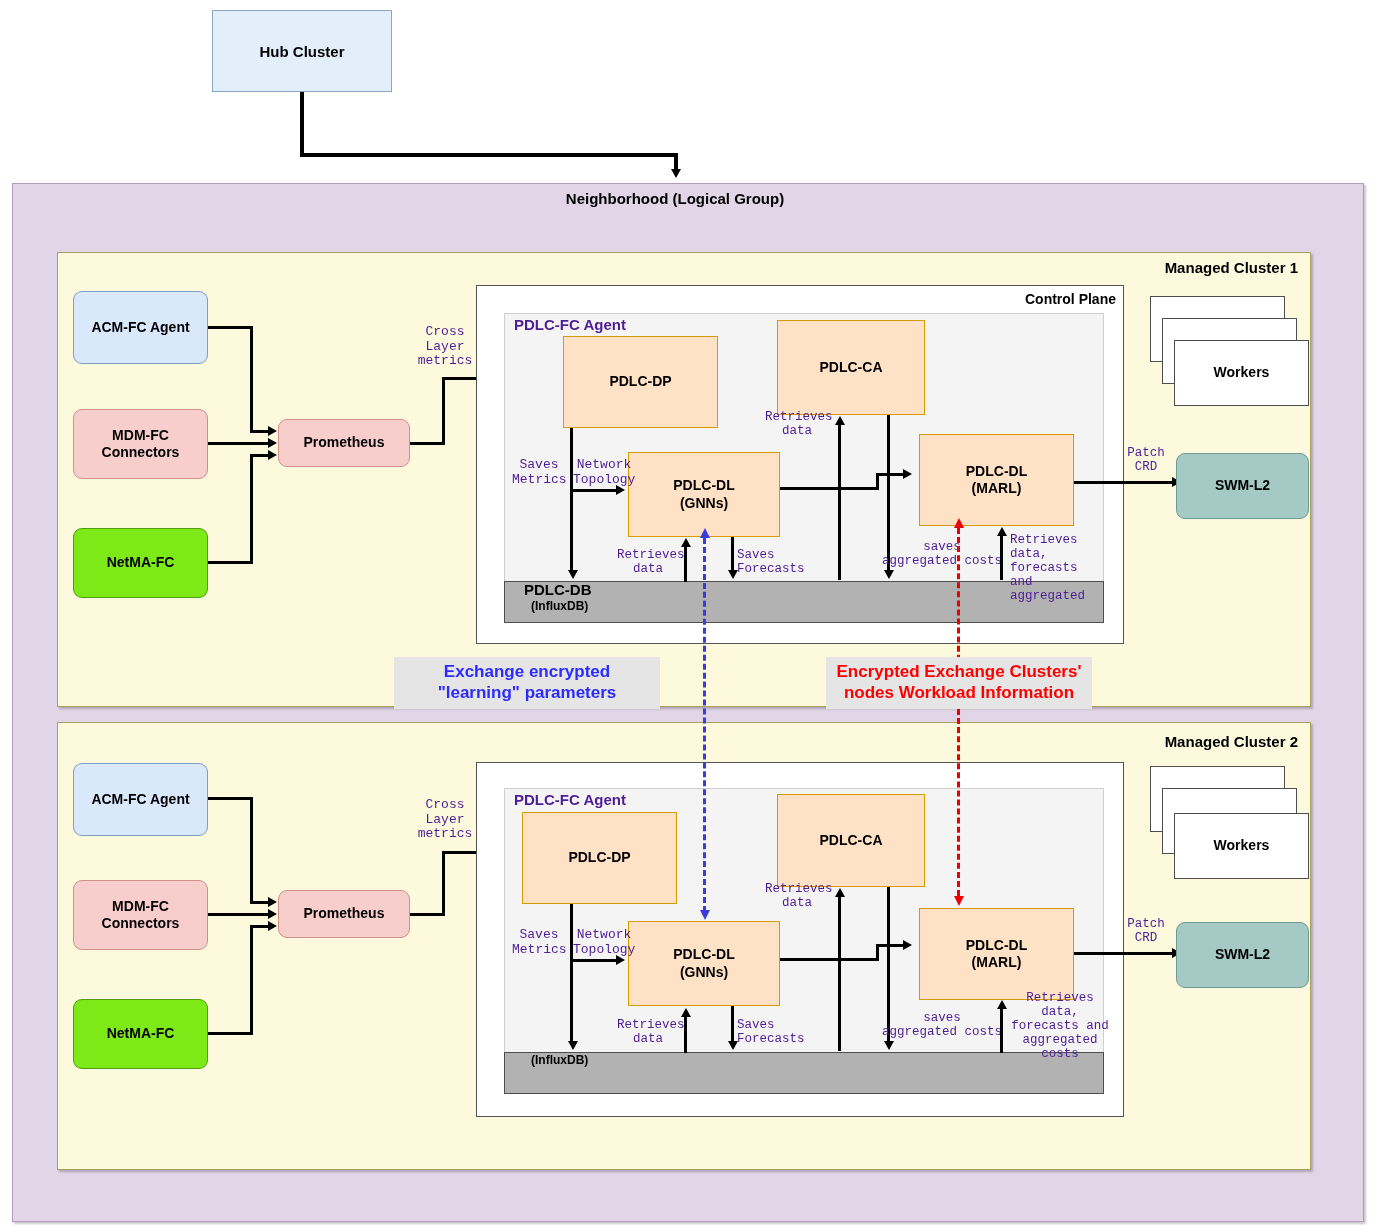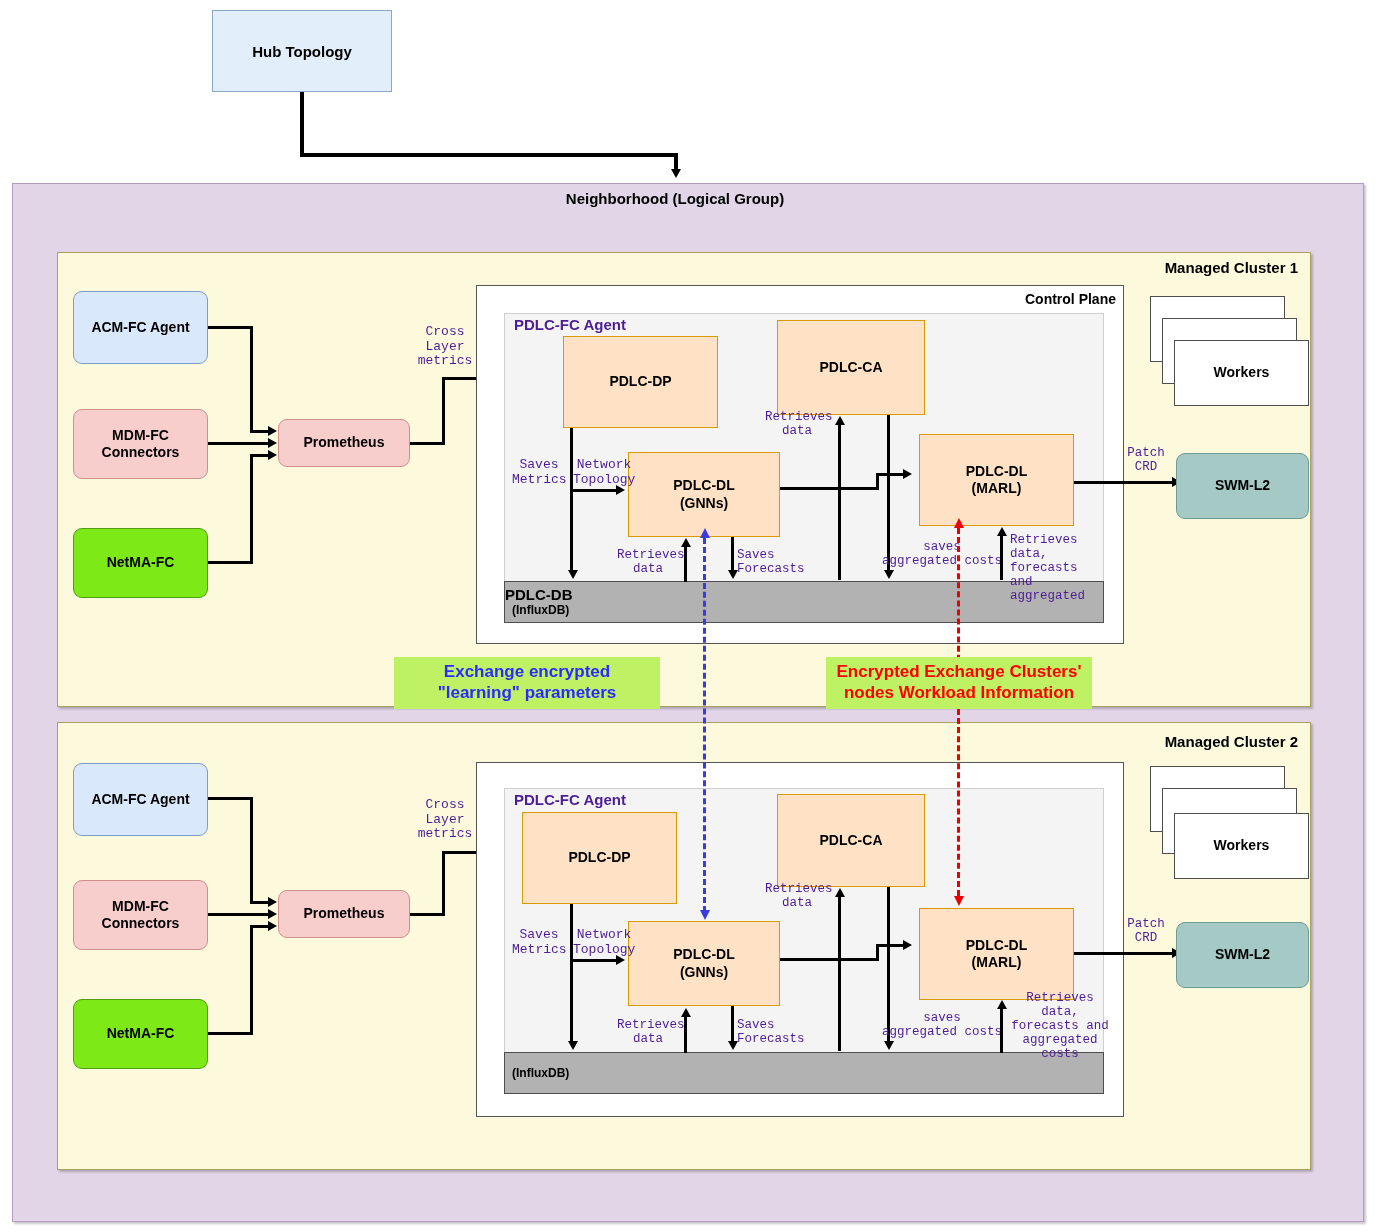--- a/index.html
+++ b/index.html
@@ -22,21 +22,21 @@
   
   .node{font-weight:bold;font-size:14px;color:#000;line-height:1.22;}
   .rounded{border-radius:9px;}
   .n-blue{background:#dae8fc;border:1px solid #7d9ec9;}
   .n-pink{background:#f8cecc;border:1px solid #cf8f8c;}
   .n-green{background:#7dea18;border:1px solid #4f9e10;}
   .n-teal{background:#a5c9c4;border:1px solid #6f9b95;}
   .n-orange{background:#ffe2c6;border:1px solid #d79b00;}
   .n-white{background:#ffffff;border:1px solid #4d4d4d;}
   .db{background:#b2b2b2;border:1px solid #4d4d4d;
-      display:flex;flex-direction:column;justify-content:center;padding-left:0;}
+      display:flex;flex-direction:column;padding-left:19px;}
   .db-main{font-weight:bold;font-size:15px;color:#000;line-height:1.1;}
   .db-sub{font-weight:bold;font-size:12px;color:#000;padding-left:7px;line-height:1.2;}
 
   
   .lbl{font-size:13px;color:#4c1d95;line-height:1.12;text-align:center;font-family:Liberation Mono, monospace;}
   .lbl-sm{font-size:12.5px;}
 
   
   .ln{background:#000;}
   .hline{height:2px;}
@@ -46,30 +46,30 @@
   .arrow-u{width:0;height:0;border-left:5px solid transparent;border-right:5px solid transparent;border-bottom:9px solid #000;}
 
   .dash-blue{width:0;border-left:3px dashed #3b3bdd;}
   .dash-red{width:0;border-left:3px dashed #ee0000;}
   .arr-u-blue{width:0;height:0;border-left:5px solid transparent;border-right:5px solid transparent;border-bottom:10px solid #3b3bdd;}
   .arr-d-blue{width:0;height:0;border-left:5px solid transparent;border-right:5px solid transparent;border-top:10px solid #3b3bdd;}
   .arr-u-red{width:0;height:0;border-left:5px solid transparent;border-right:5px solid transparent;border-bottom:10px solid #ee0000;}
   .arr-d-red{width:0;height:0;border-left:5px solid transparent;border-right:5px solid transparent;border-top:10px solid #ee0000;}
 
   
-  .callout{background:#bef264;font-weight:bold;font-size:17px;line-height:1.22;text-align:center;
+  .callout{background:#e5e5e5;font-weight:bold;font-size:17px;line-height:1.22;text-align:center;
            display:flex;align-items:center;justify-content:center;}
   .callout.blue{color:#2b2bff;}
   .callout.red{color:#ff0000;}
 </style>
 </head>
 <body>
 
 <div class="abs hub ctr" style="left:212px;top:10px;width:180px;height:82px;">
-  <span>Hub Topology</span>
+  <span>Hub Cluster</span>
 </div>
 
 <div class="abs ln vline" style="left:300px;top:92px;width:4px;height:63px;"></div>
 <div class="abs ln hline" style="left:300px;top:153px;width:378px;height:4px;"></div>
 <div class="abs ln vline" style="left:674px;top:153px;width:4px;height:18px;"></div>
 <div class="abs arrow-d" style="left:671px;top:169px;"></div>
 
 <div class="abs neighborhood" style="left:12px;top:183px;width:1352px;height:1039px;"></div>
 <div class="abs ctr neighborhood-title" style="left:330px;top:187px;width:690px;height:22px;">
   <span>Neighborhood (Logical Group)</span>

